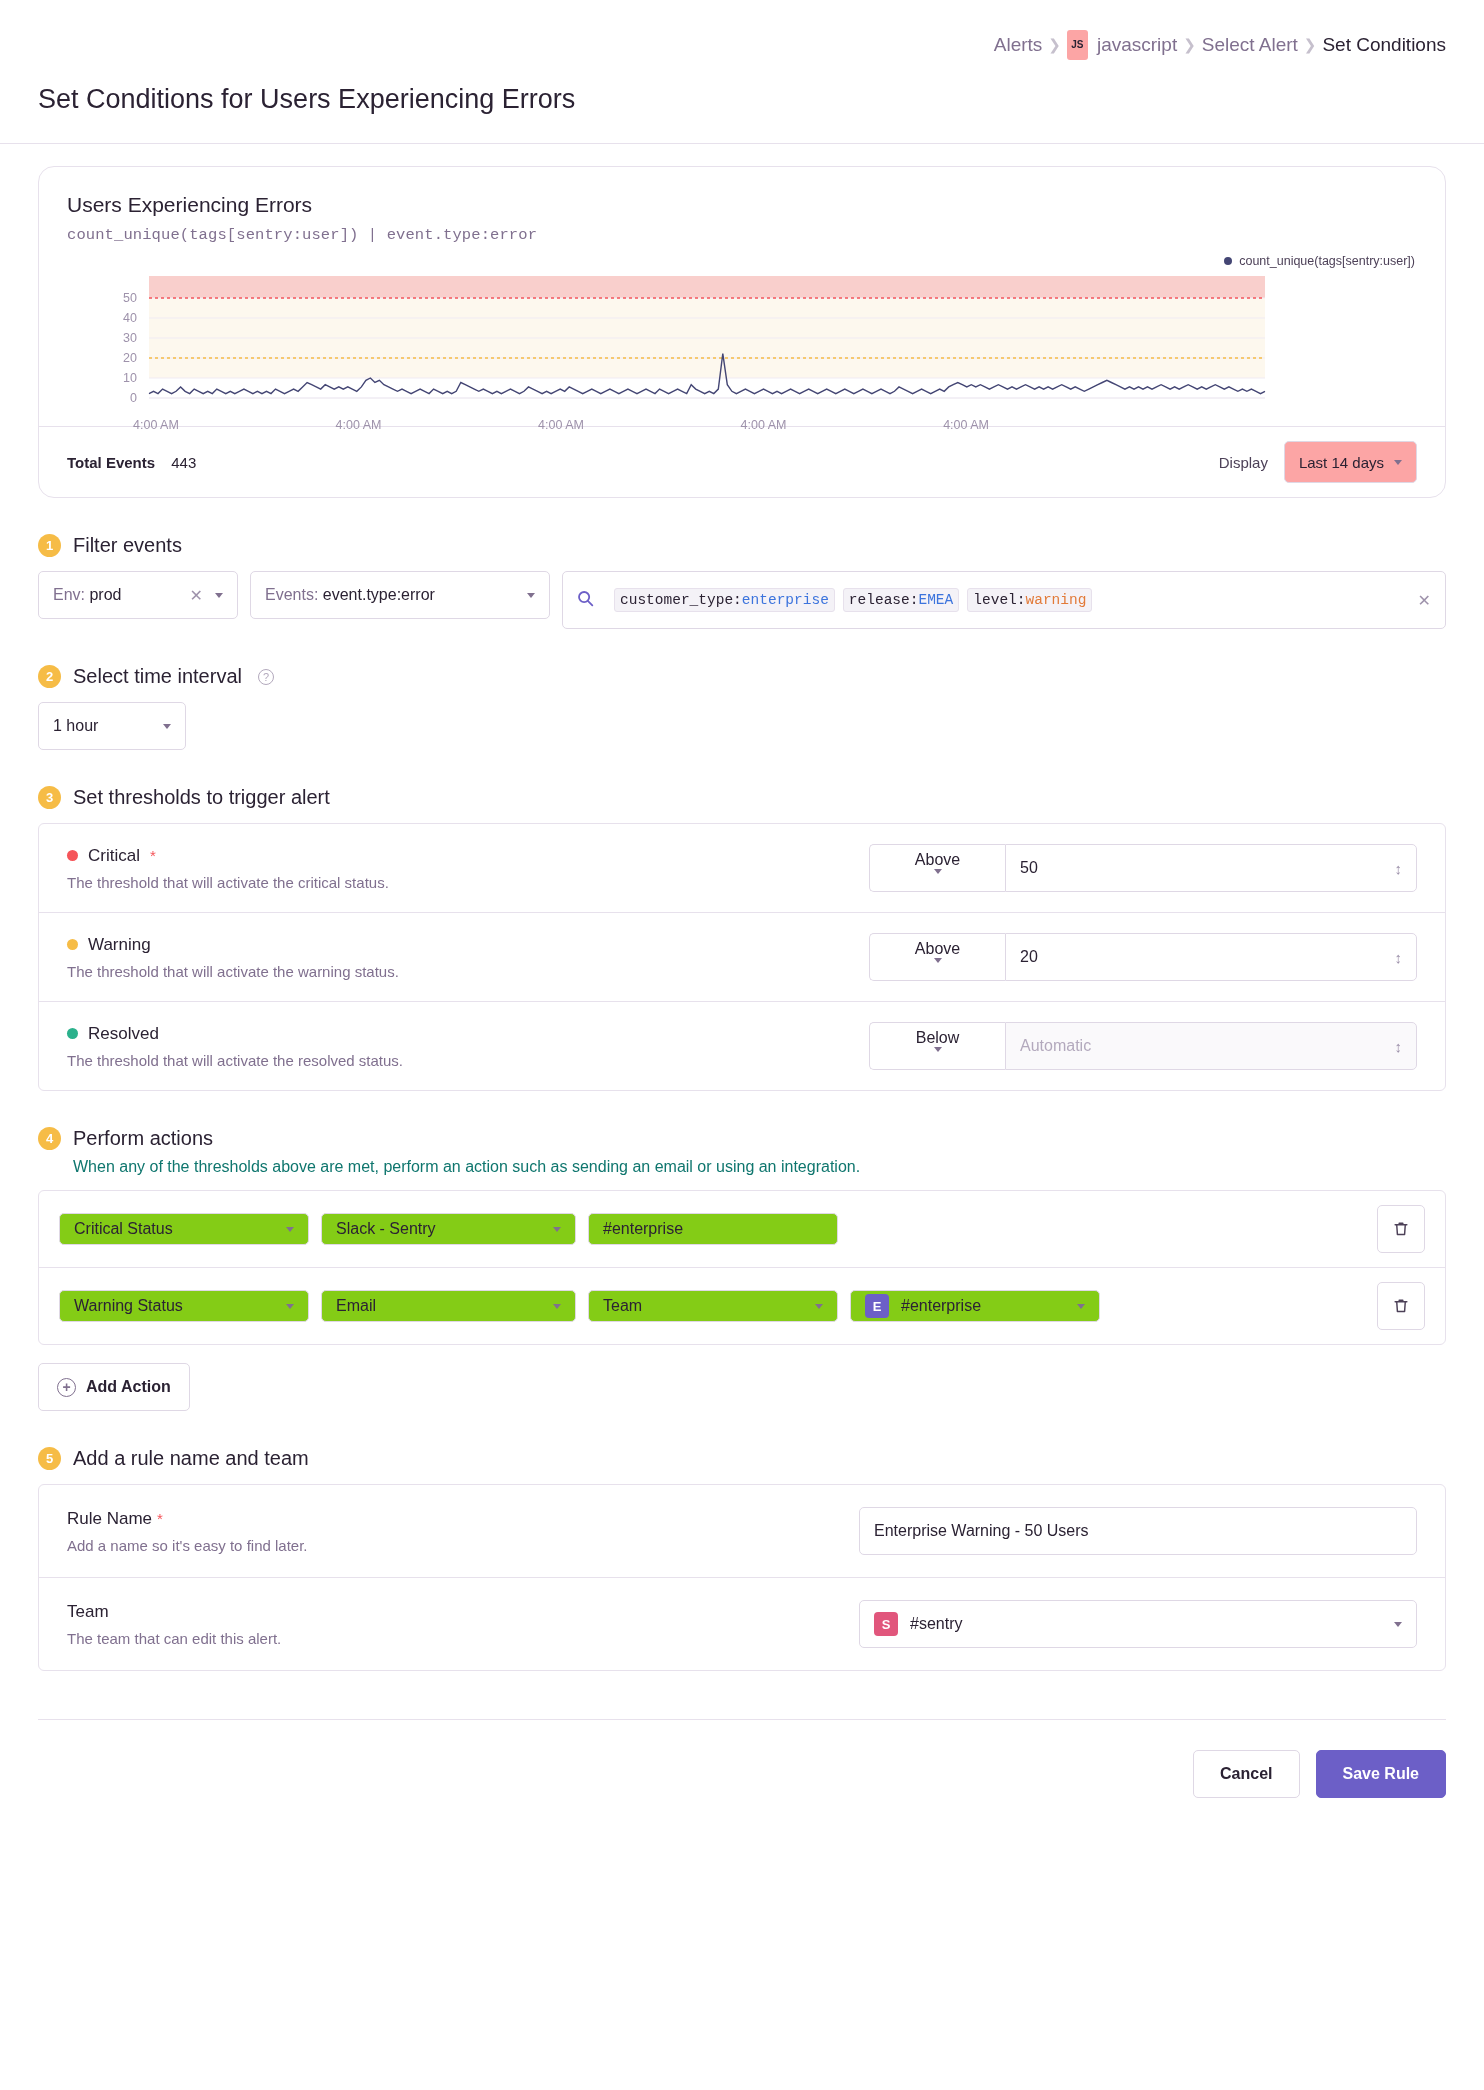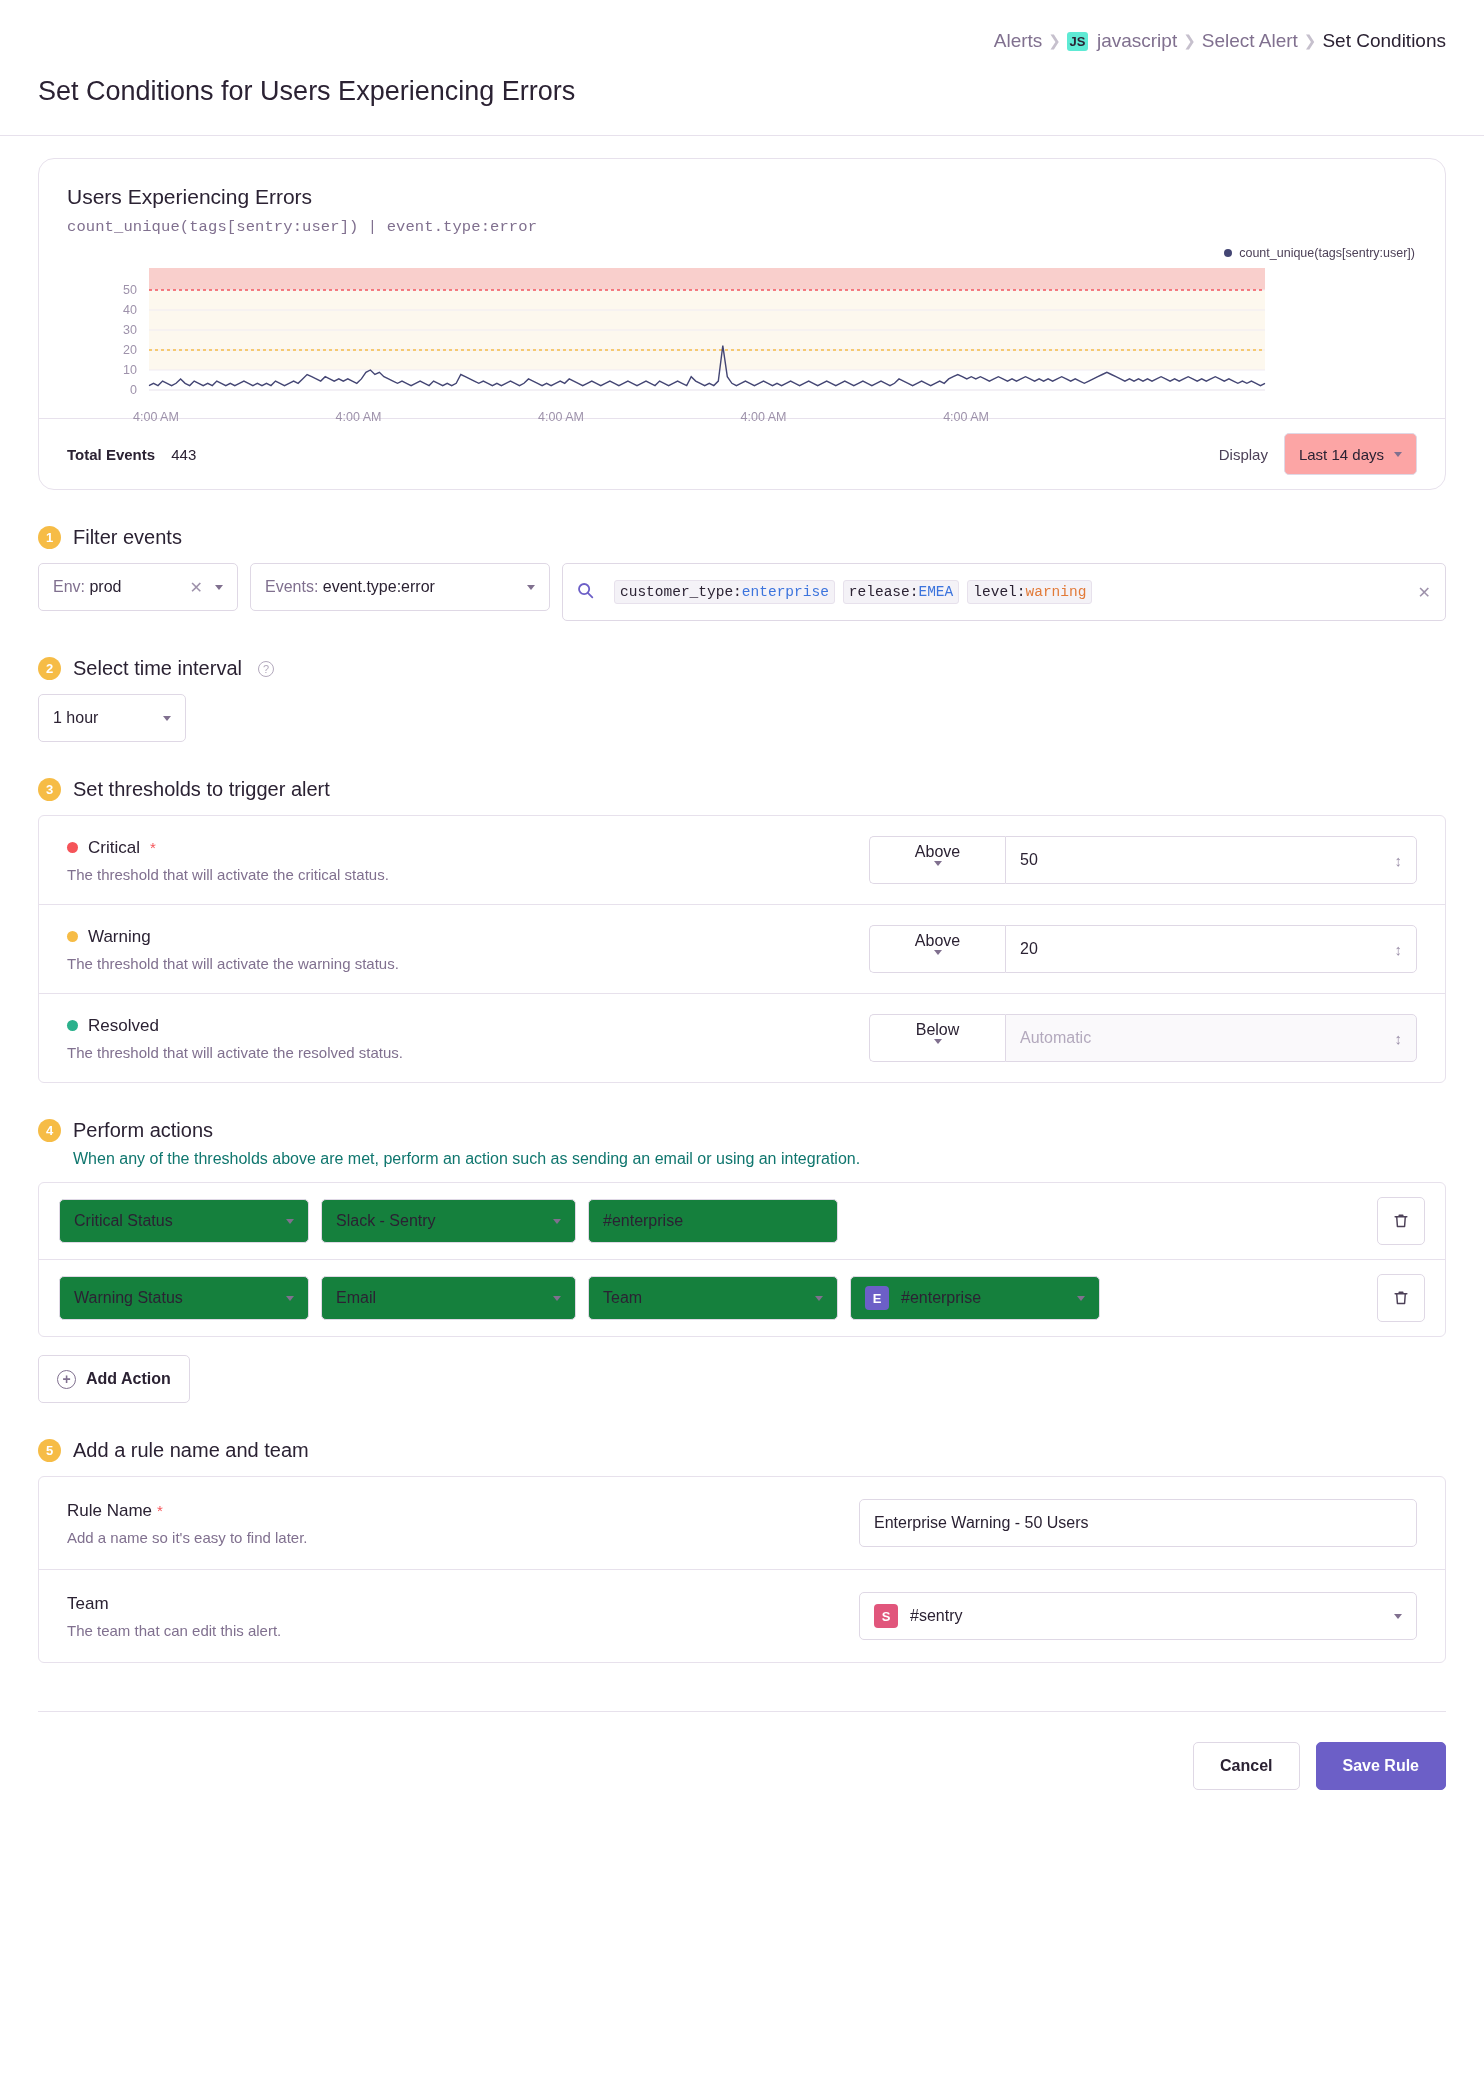--- a/index.html
+++ b/index.html
@@ -21,32 +21,32 @@
     gap: 6px;
     padding: 30px 38px 0 38px;
     font-size: 19px;
     color: #80708f;
     justify-content: flex-end;
   }
   .breadcrumb .crumb { color: #80708f; cursor: pointer; }
   .breadcrumb .crumb.current { color: #2b2233; }
   .breadcrumb .sep { color: #c6c0cd; font-size: 15px; }
   .js-badge {
-    background: #5eead4;
+    background: #fca5a5;
     color: #2b2233;
-    font-size: 13px;
+    font-size: 10px;
     font-weight: bold;
     border-radius: 3px;
     padding: 2px 4px;
     line-height: 1;
     display: inline-flex;
     align-items: center;
     justify-content: center;
     width: 21px;
-    height: 19px;
+    height: 30px;
   }
   .crumb-js { display: flex; align-items: center; gap: 9px; }
 
   .page-title {
     padding: 24px 38px 28px 38px;
     font-size: 27px;
     font-weight: 400;
     color: #2b2233;
   }
   .title-rule { height: 1px; background: #e7e1ec; width: 100%; }
@@ -249,21 +249,21 @@
 
   
   .action-panel { border: 1px solid #e7e1ec; border-radius: 6px; background: #fff; }
   .action-row {
     display: flex; align-items: center; gap: 12px;
     padding: 14px 20px;
     border-bottom: 1px solid #e7e1ec;
   }
   .action-row:last-of-type { border-bottom: none; }
   .ctl {
-    height: 44px; border: 1px solid #dfd8e5; border-radius: 5px; background: #15803d;
+    height: 32px; border: 1px solid #dfd8e5; border-radius: 5px; background: #84cc16;
     display: flex; align-items: center; justify-content: space-between;
     padding: 0 14px; font-size: 16px; color: #2b2233; cursor: pointer;
   }
   .ctl.w250 { width: 250px; }
   .ctl.w255 { width: 255px; gap: 26px; }
   .ctl.w250b { width: 250px; }
   .ctl.text { width: 250px; cursor: text; justify-content: flex-start; }
   .ctl.tag { width: 250px; gap: 10px; justify-content: space-between; }
   .tag-left { display: flex; align-items: center; gap: 12px; }
   .sq-badge {

